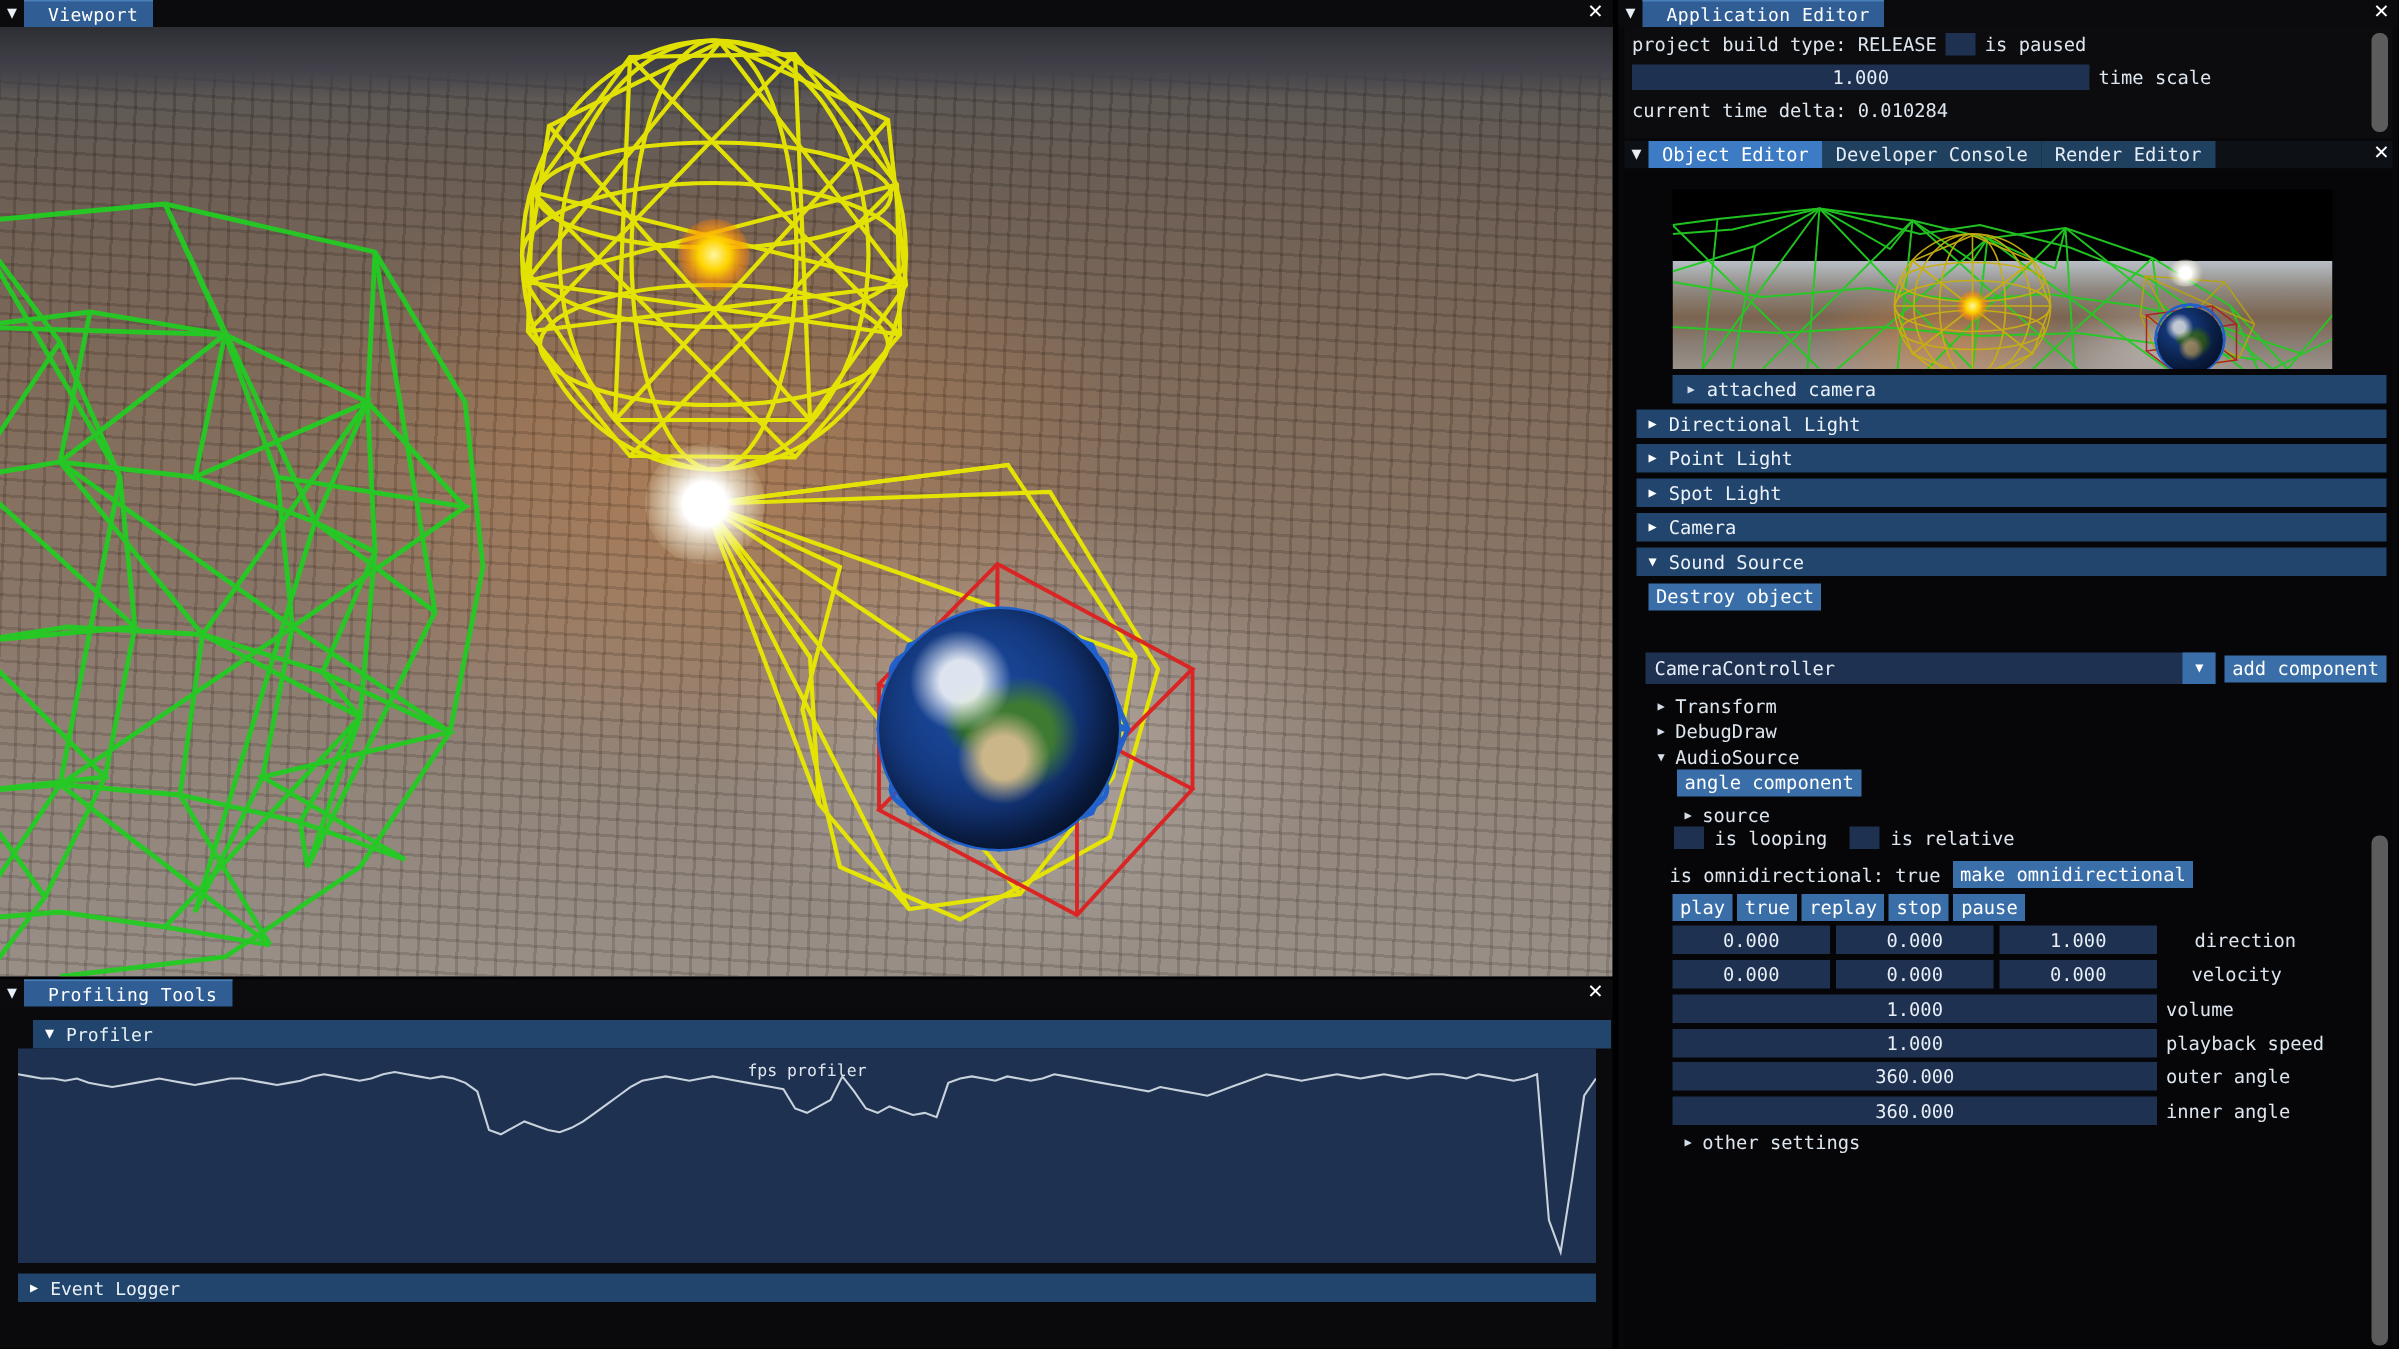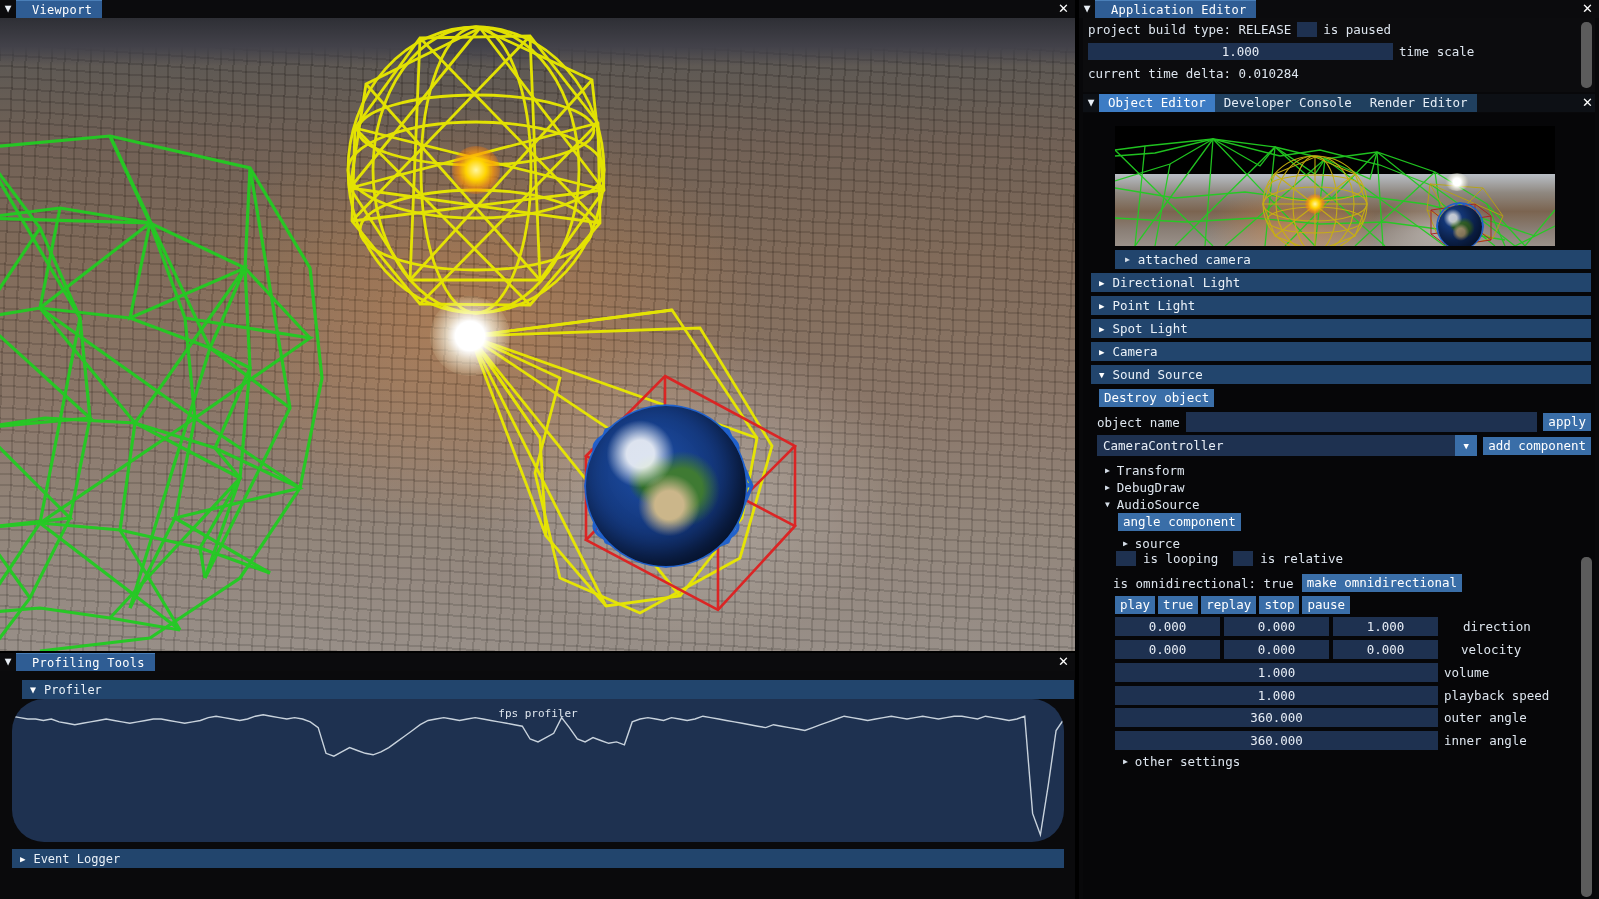--- a/index.html
+++ b/index.html
@@ -83,21 +83,21 @@
     background: #0a0a0c;
   }
   .sub-header {
     background: #22456d; color: #eaf1f8; font-size: 12px; height: 19px;
     display: flex; align-items: center; gap: 8px; padding-left: 8px;
     margin: 0 10px;
   }
   .sub-header .tri { font-size: 10px; }
   #profiler-graph {
     position: absolute; left: 12px; top: 46px; width: 1052px; height: 143px;
-    background: #1e3150; overflow: hidden; border-radius: 32px;
+    background: #1e3150; overflow: hidden;
   }
   #profiler-graph svg { display: block; }
   .graph-label {
     position: absolute; color: #dfe6ee; font-size: 11px;
     top: 8px; left: 50%; transform: translateX(-50%);
   }
   #event-logger-header {
     position: absolute; left: 12px; top: 196px; width: 1052px; height: 19px;
     background: #22456d; color: #eaf1f8; font-size: 12px;
     display: flex; align-items: center; gap: 8px; padding-left: 8px;
@@ -389,25 +389,20 @@
       <span class="tri">▶</span>
       <span>Camera</span>
     </div>
     <div class="section-bar" style="position:absolute;left:8px;top:252px;width:500px;padding-left:8px;">
       <span class="tri">▼</span>
       <span>Sound Source</span>
     </div>
 
     <span class="btn" style="position:absolute;left:16px;top:276px;">Destroy object</span>
 
-    <div style="position:absolute;left:14px;top:299px;width:494px;display:flex;align-items:center;gap:6px;">
-      <span class="lbl">object name</span>
-      <span class="field" style="flex:1;height:20px;" title=""></span>
-      <span class="btn">apply</span>
-    </div>
 
     <div style="position:absolute;left:14px;top:322px;width:494px;display:flex;align-items:center;gap:6px;">
       <span class="field" style="flex:1;height:21px;justify-content:flex-start;padding-left:6px;position:relative;">
         <span>CameraController</span>
         <span style="position:absolute;right:0;top:0;width:22px;height:21px;background:#3a6ea8;display:flex;align-items:center;justify-content:center;font-size:9px;color:#fff;">▼</span>
       </span>
       <span class="btn">add component</span>
     </div>
 
     <div class="treeitem" style="position:absolute;left:22px;top:349px;">

